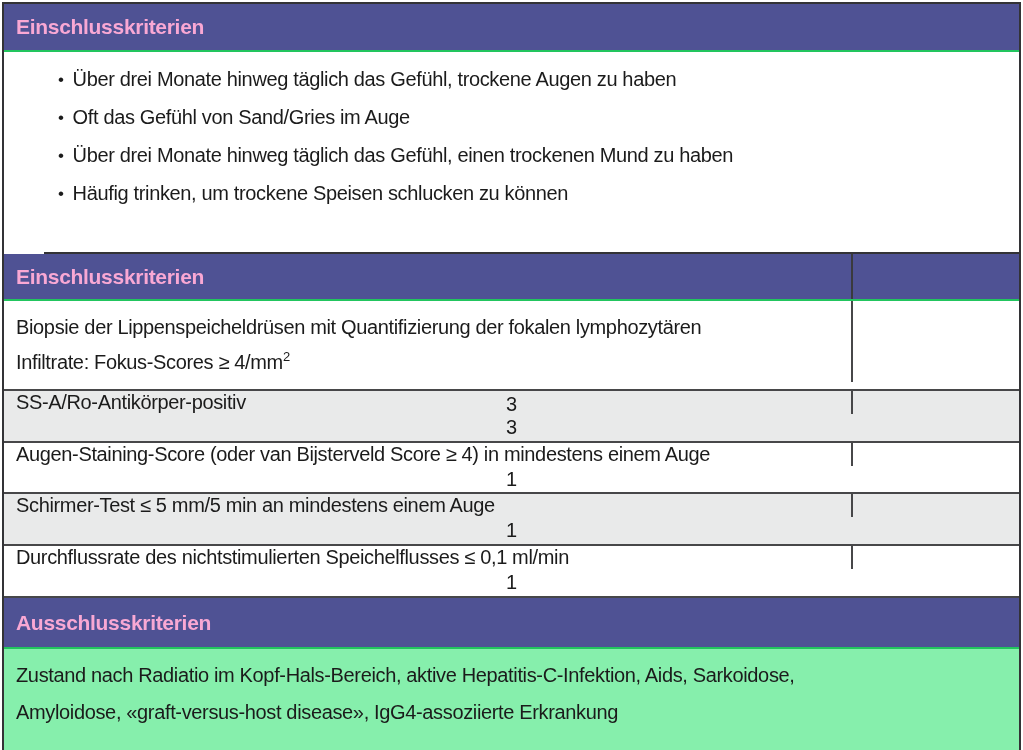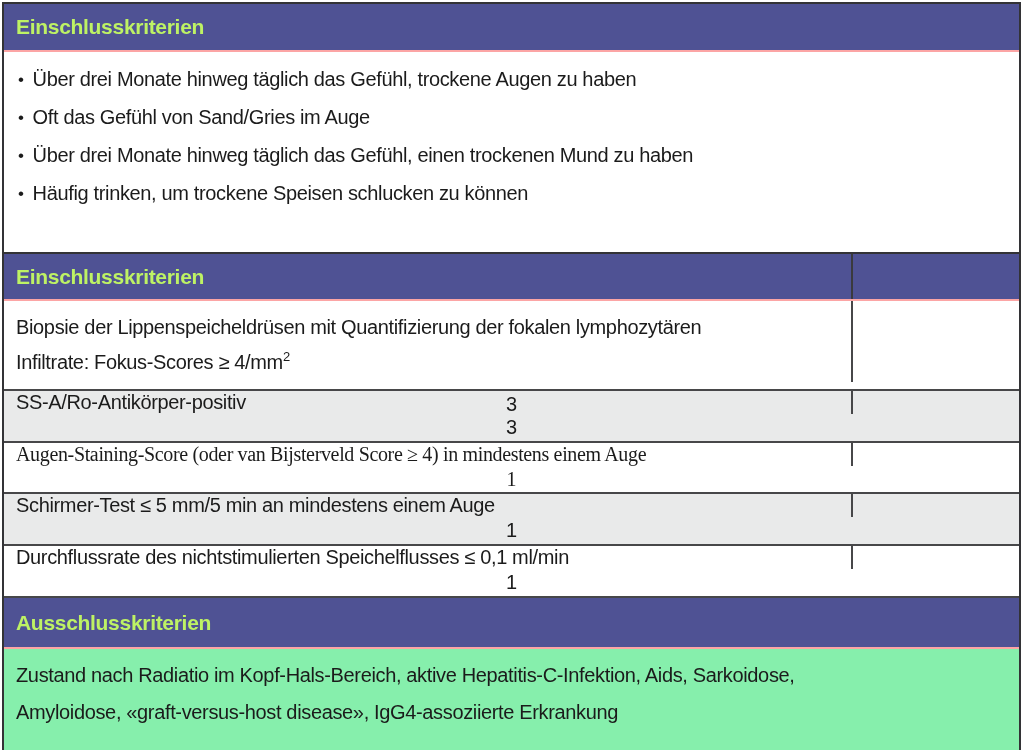--- a/index.html
+++ b/index.html
@@ -14,27 +14,27 @@
   .table-wrap {
     width: 1019px;
     margin: 2px;
     border: 2px solid #333336;
     background: #ffffff;
   }
 
   
   .band {
     background: #4f5294;
-    color: #bef264;
+    color: #f9a8d4;
     font-weight: bold;
     font-size: 21px;
     letter-spacing: -0.3px;
     display: flex;
     align-items: center;
-    border-bottom: 2px solid #fca5a5;
+    border-bottom: 2px solid #22c55e;
   }
   .band-full { height: 48px; padding-left: 12px; }
   .band-split { height: 47px; padding: 0; }
   .band-split .band-crit {
     width: 849px;
     padding-left: 12px;
     border-right: 2px solid #3a3a3e;
     align-self: stretch;
     display: flex;
     align-items: center;
@@ -42,20 +42,21 @@
   .band-split .band-weight {
     flex: 1;
     text-align: center;
   }
 
   
   .bullets {
     height: 202px;
     border-bottom: 2px solid #333336;
     padding: 9px 22px 0 14px;
+    margin-left: 40px;
   }
   .bullet-item {
     font-size: 20px;
     letter-spacing: -0.35px;
     line-height: 37px;
     white-space: nowrap;
   }
   .bullet-item::before {
     content: "\2022";
     font-size: 17px;
@@ -93,21 +94,21 @@
   .crit-row.two-line .crit-cell {
     align-items: flex-start;
     padding-top: 9px;
     line-height: 35px;
   }
   .crit-row.two-line .weight-cell {
     align-items: flex-start;
     padding-top: 11px;
   }
   .row-h52 { height: 52px; }
-  .row-h51 { height: 51px; font-family: Liberation Serif, serif; }
+  .row-h51 { height: 51px; }
   sup.mm-sup {
     font-size: 13px;
     vertical-align: baseline;
     position: relative;
     top: -8px;
   }
 
   
   .exclusion {
     height: 106px;

